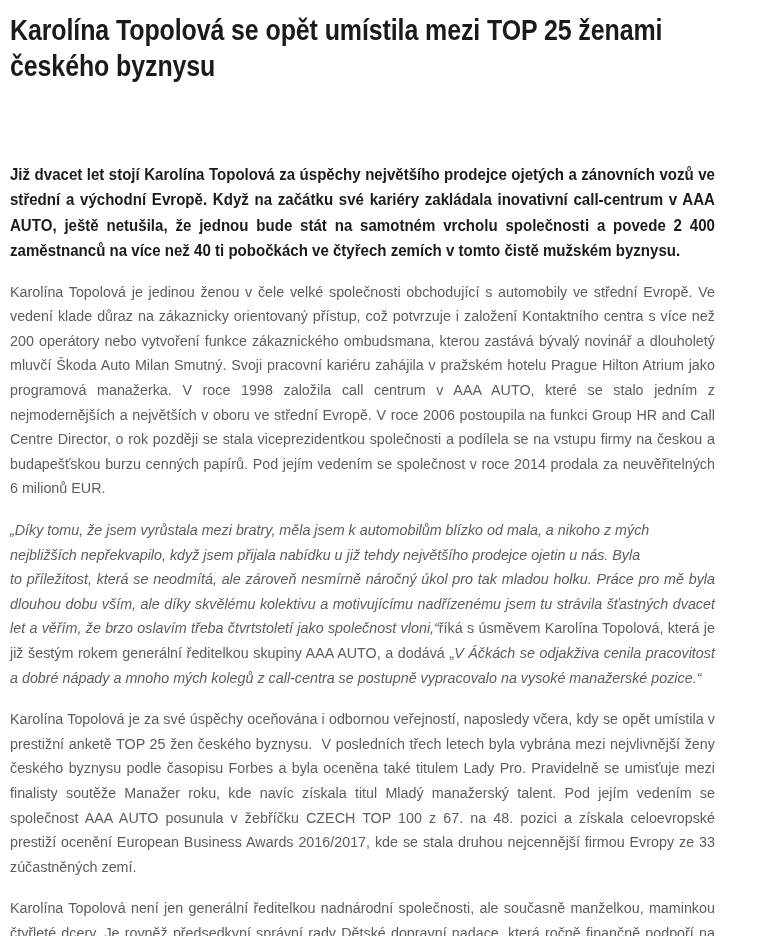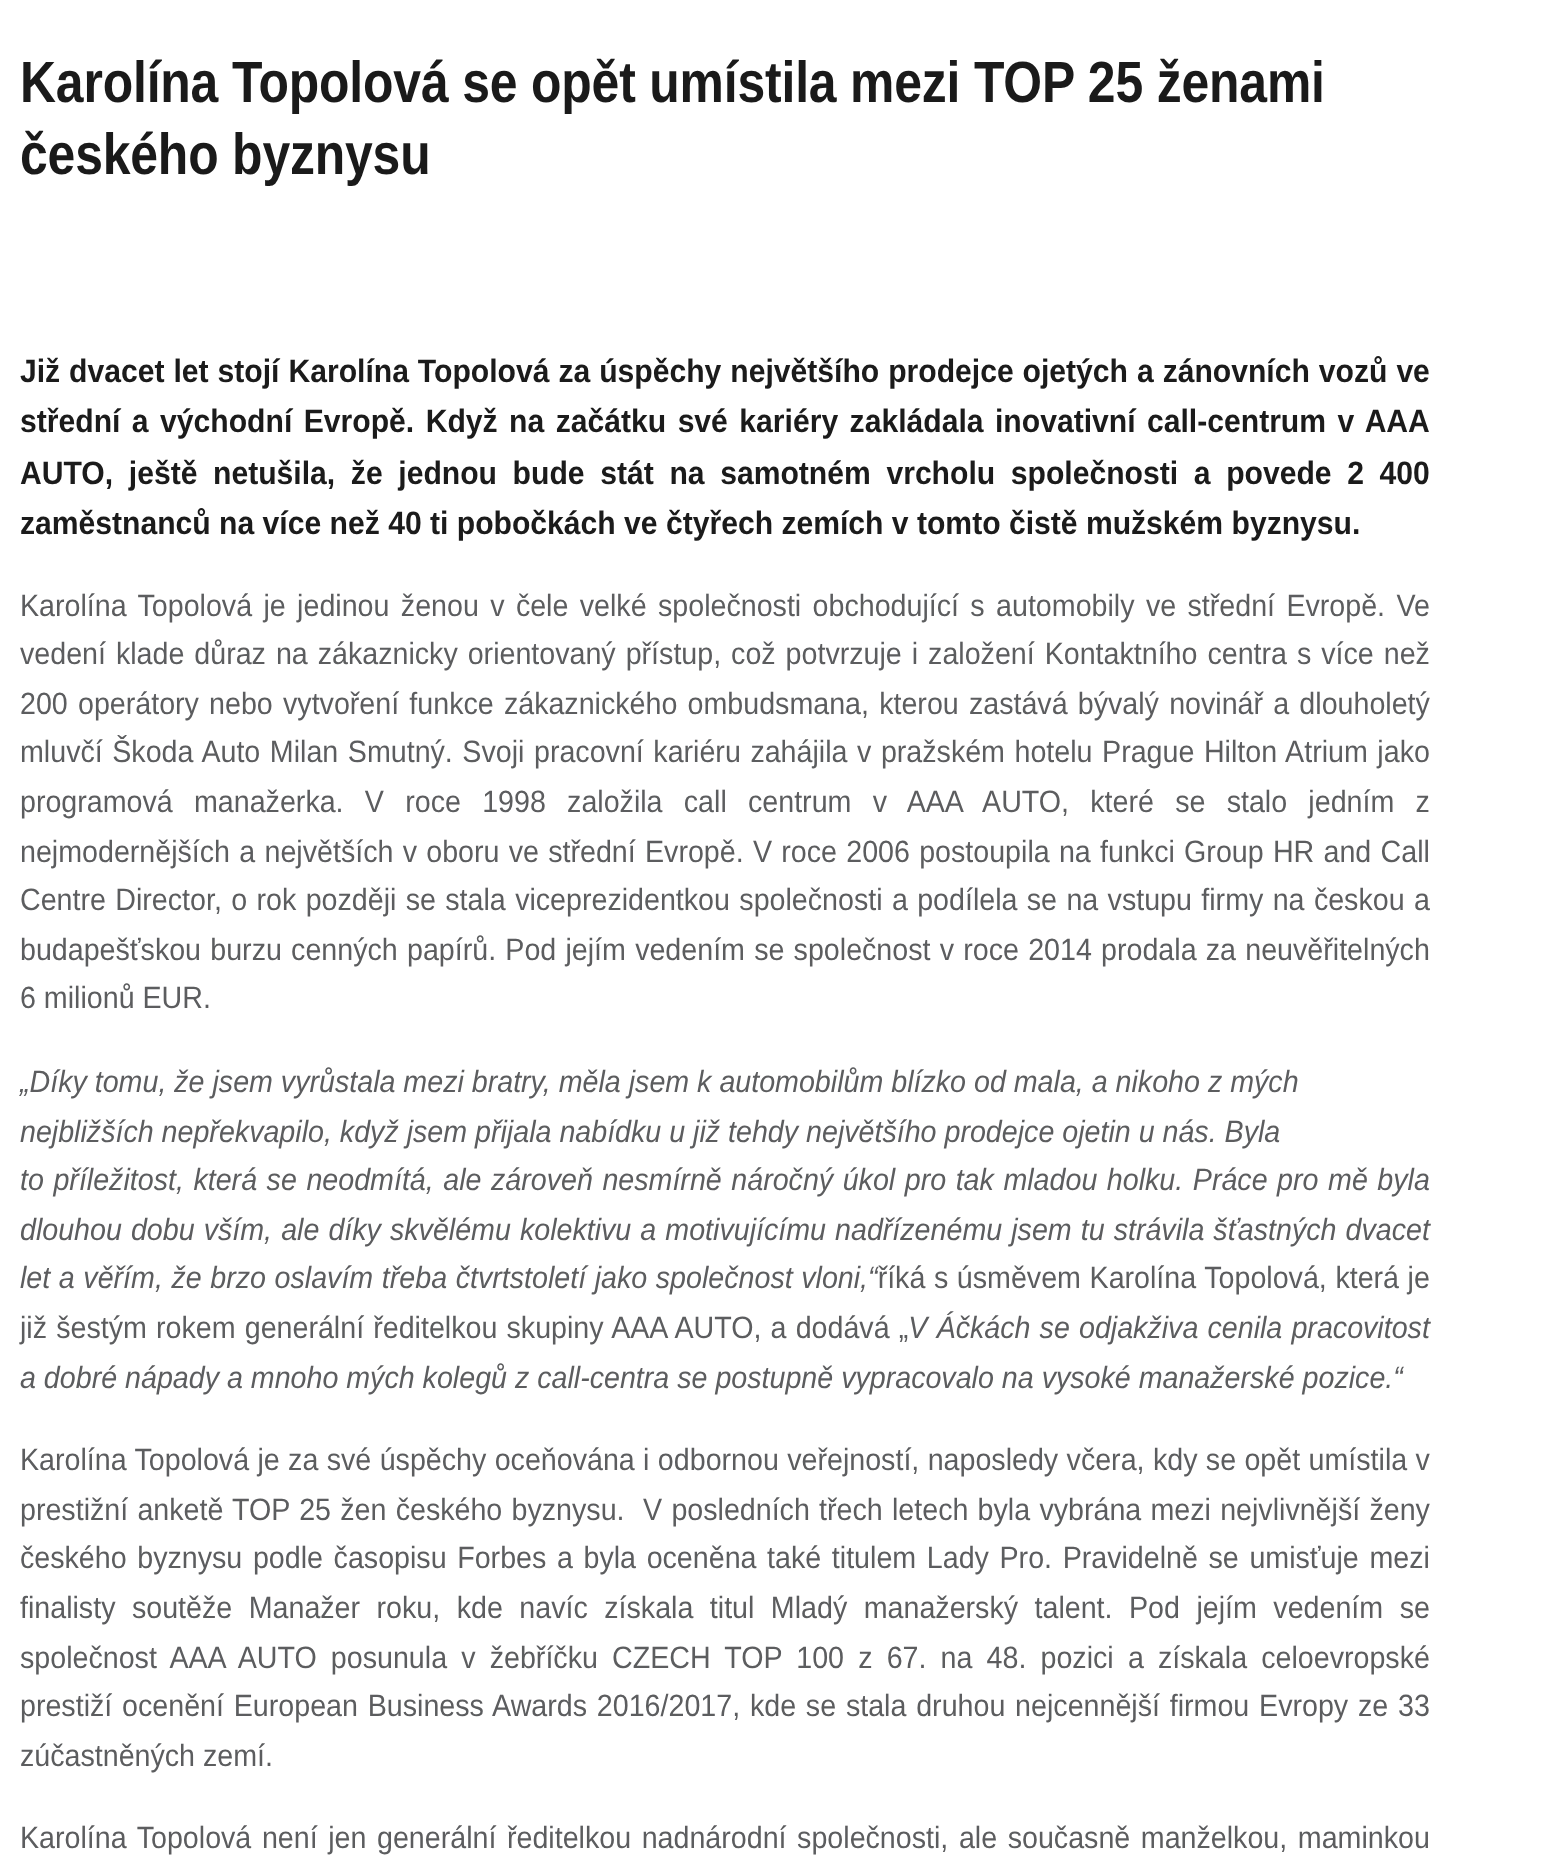--- a/index.html
+++ b/index.html
@@ -11,21 +11,21 @@
     width: 778px;
     height: 936px;
     overflow: hidden;
     font-family: "Liberation Sans", "DejaVu Sans", sans-serif;
     -webkit-font-smoothing: antialiased;
   }
   .page {
     width: 778px;
     height: 936px;
     box-sizing: border-box;
-    padding: 24px 10px 0 10px;
+    padding: 12px 10px 0 10px;
     position: relative;
   }
 
   
   .headline {
     color: #1a1a1a;
     font-weight: bold;
     font-size: 29px;
     line-height: 36px;
     letter-spacing: -0.1px;

